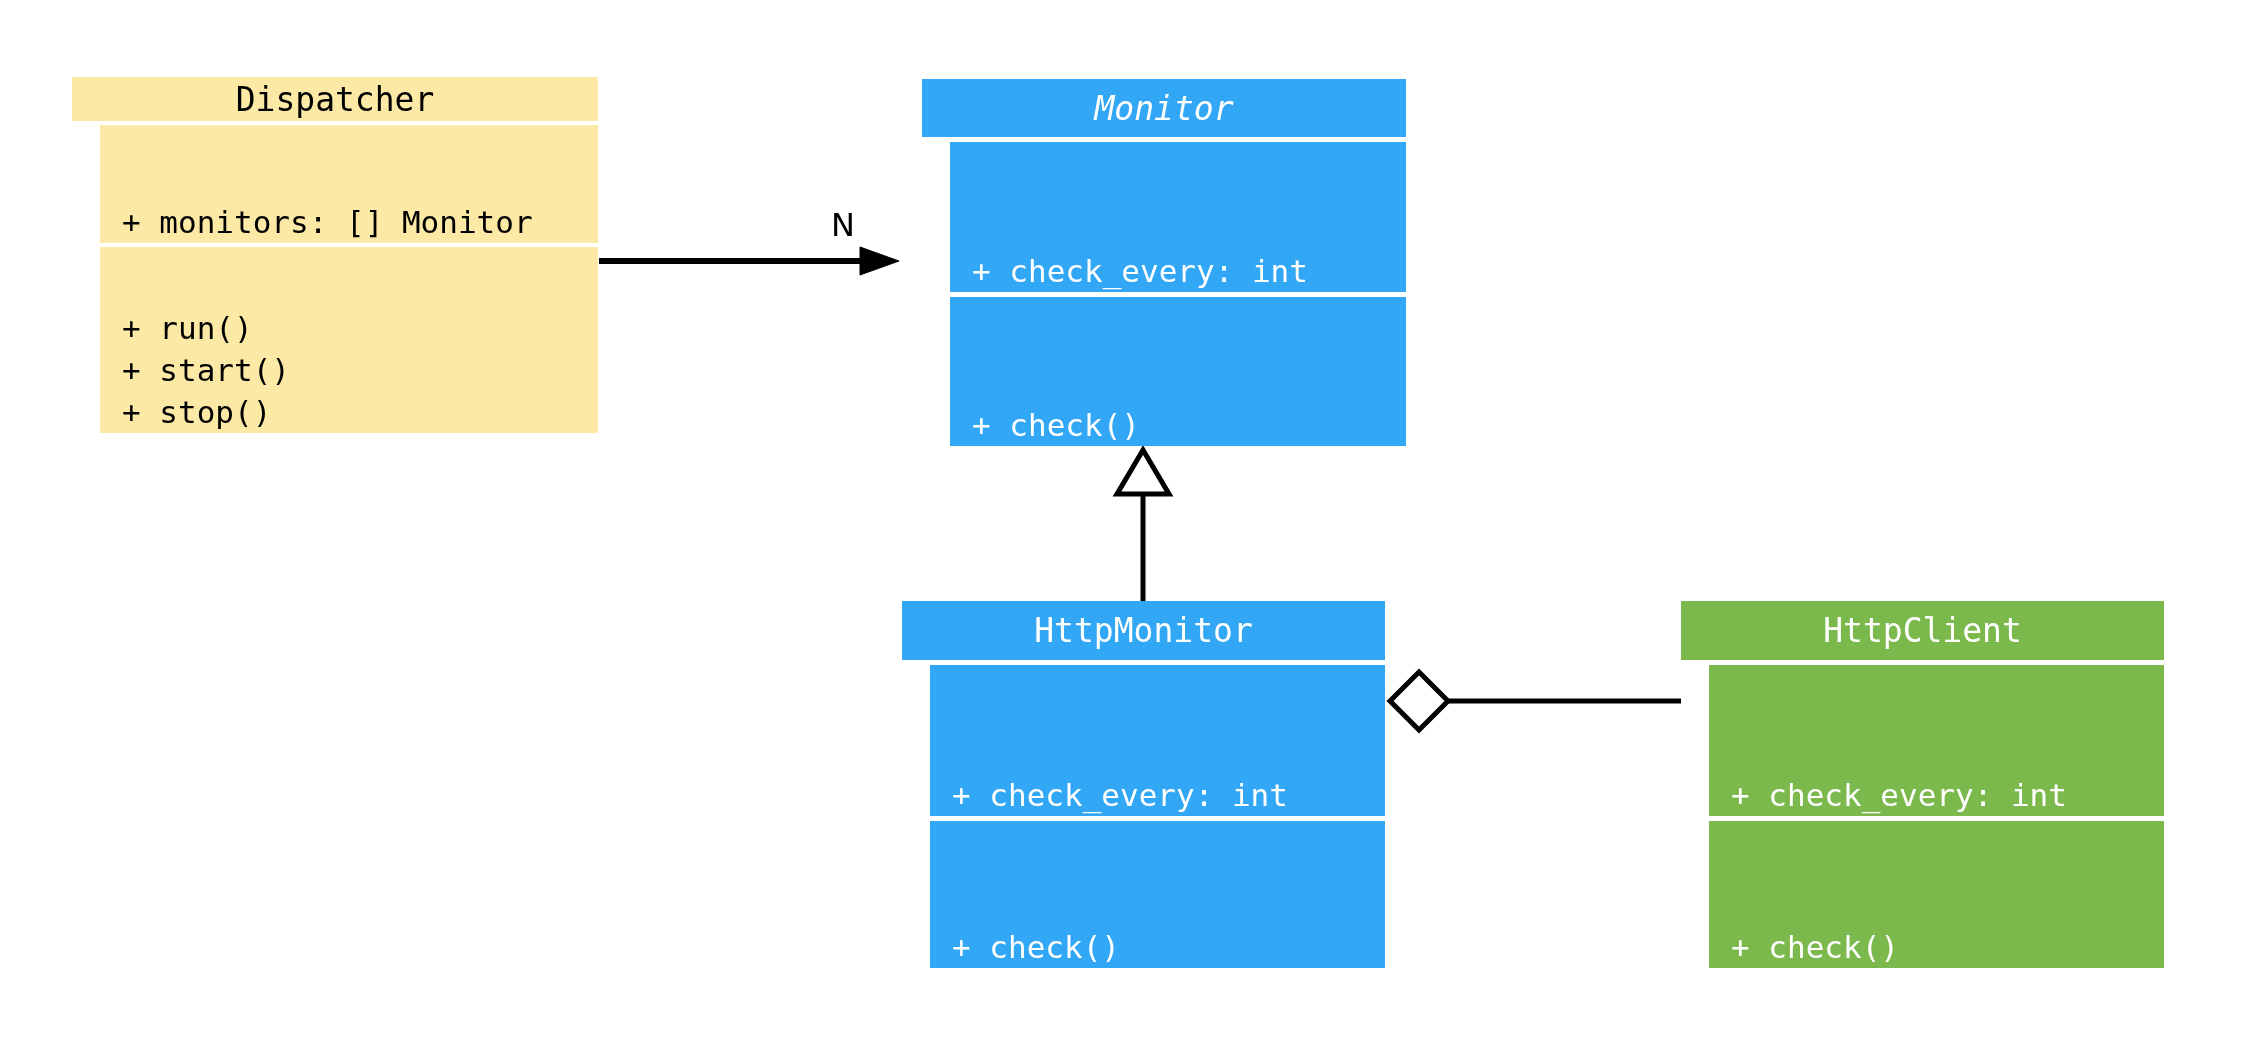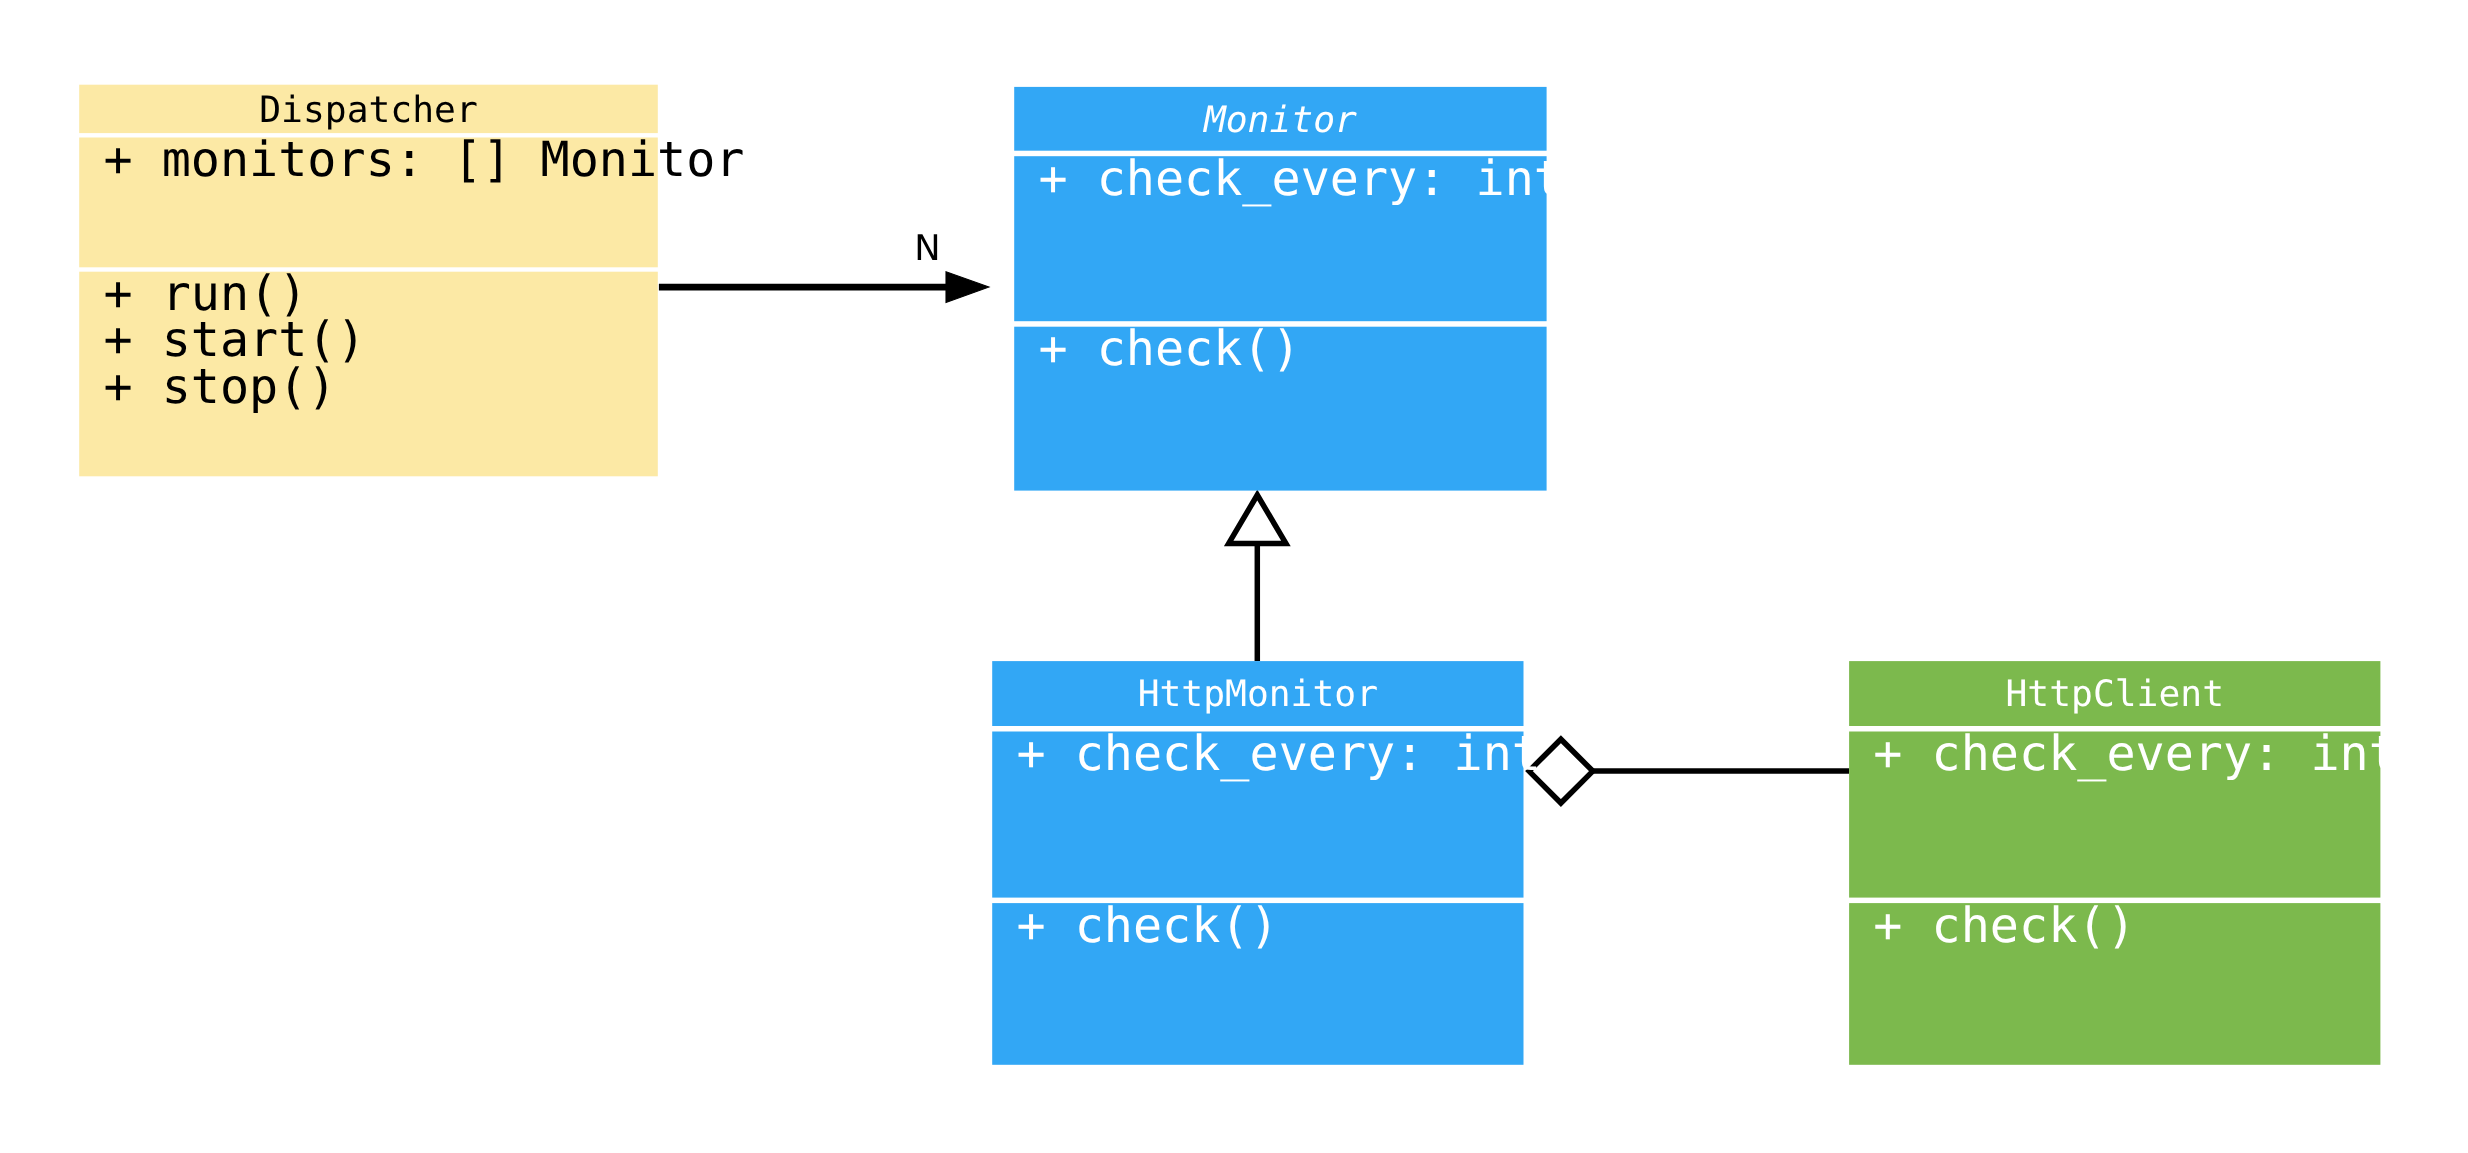--- a/index.html
+++ b/index.html
@@ -45,24 +45,25 @@
   }
   .title-row {
     display: flex;
     align-items: center;
     justify-content: center;
     font-size: 33px;
   }
   .member-row {
     display: flex;
     flex-direction: column;
-    justify-content: flex-start;
+    justify-content: flex-end;
     padding-left: 22px;
-    font-size: 44px;
+    font-size: 31px;
     line-height: 42px;
+    margin-left: 28px;
   }
   .member {
     white-space: pre;
   }
   .mult-label {
     position: absolute;
     left: 843px;
     top: 206px;
     transform: translateX(-50%);
     font-family: "DejaVu Sans", sans-serif;

